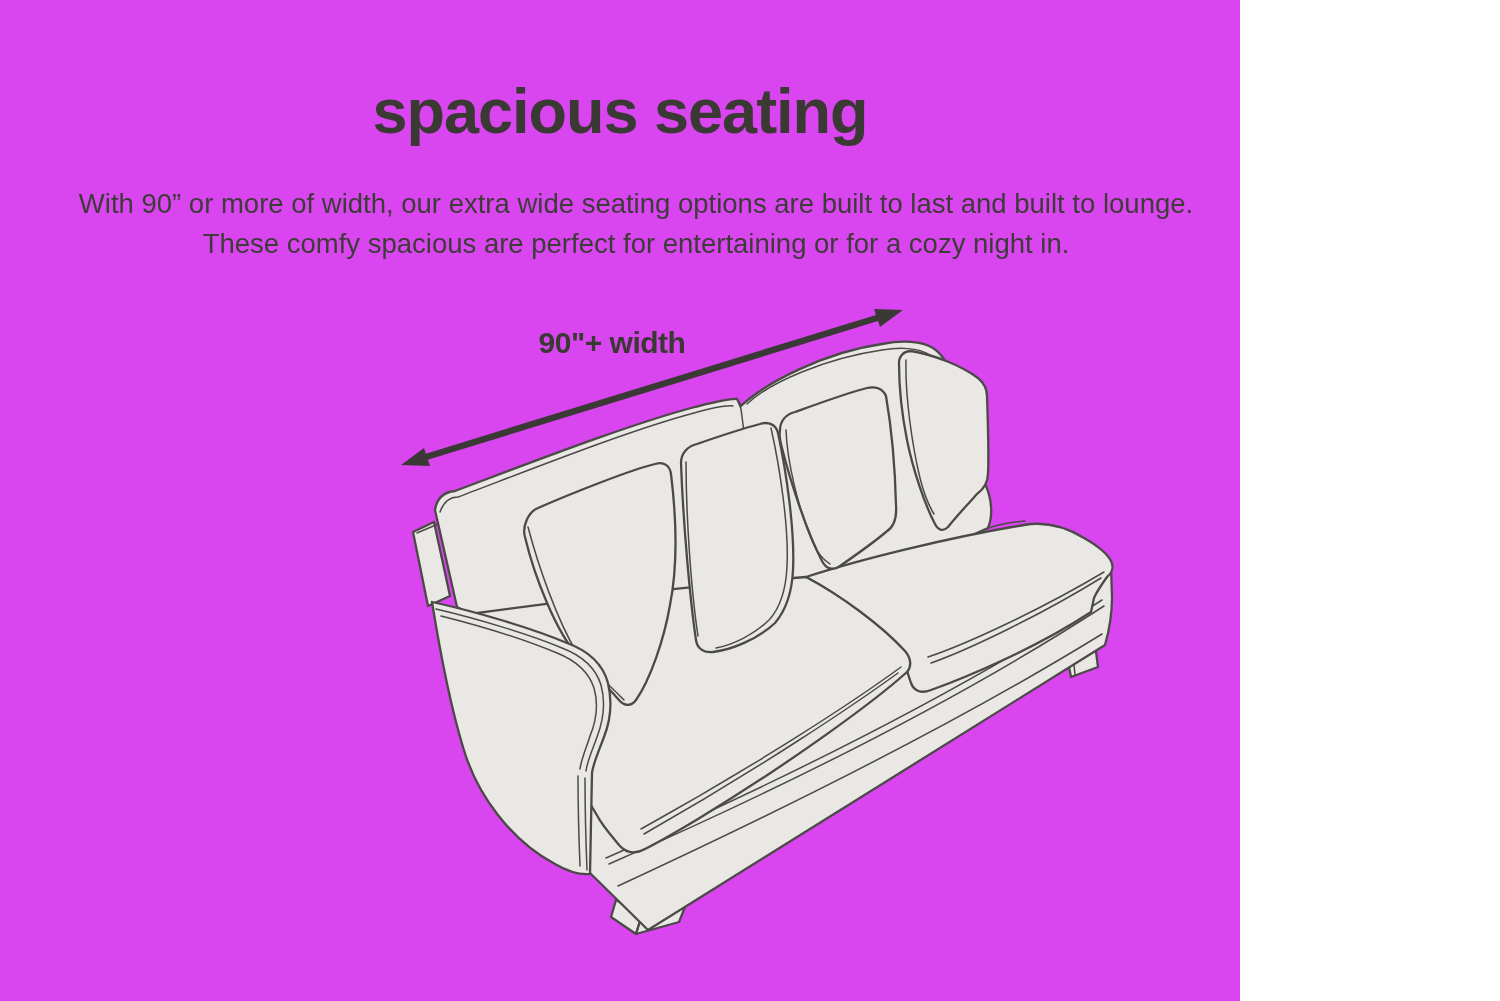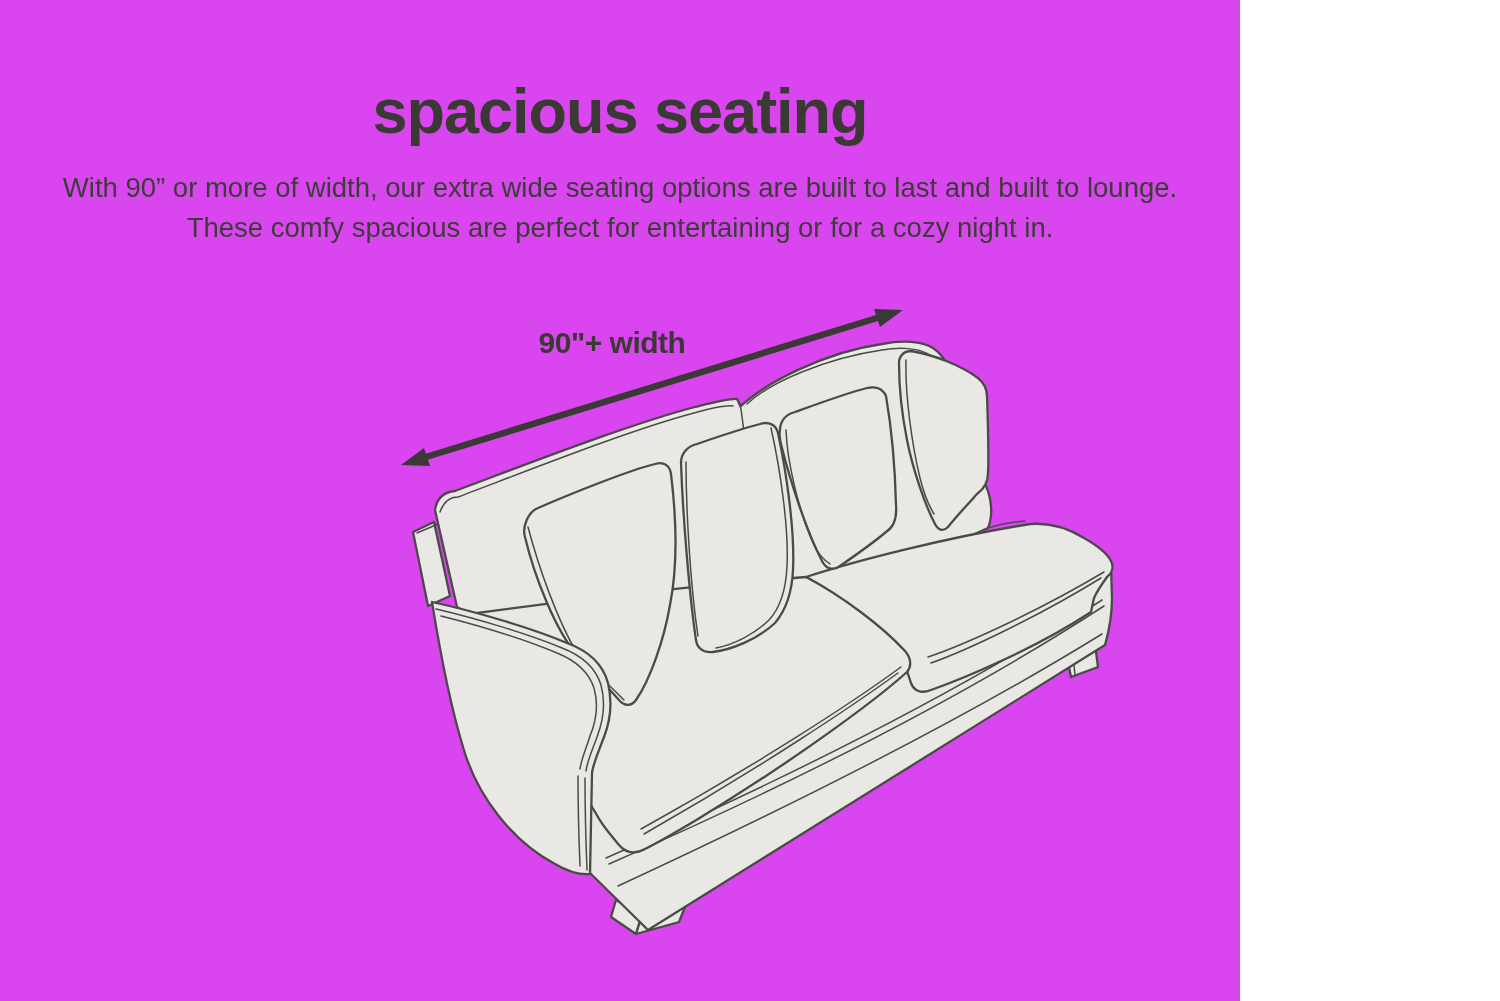--- a/index.html
+++ b/index.html
@@ -17,21 +17,21 @@
     text-align:center;
     font-size:63px;
     line-height:66px;
     font-weight:bold;
     letter-spacing:-1px;
     color:#3a3934;
   }
   .intro{
     position:absolute;
     top:168px;left:0;width:100%;
-    margin:0;
+    margin:16px;
     text-align:center;
     font-size:27.5px;
     line-height:40px;
     font-weight:normal;
     color:#3e3c39;
   }
   .diagram-svg{
     position:absolute;
     top:0;left:0;
   }

